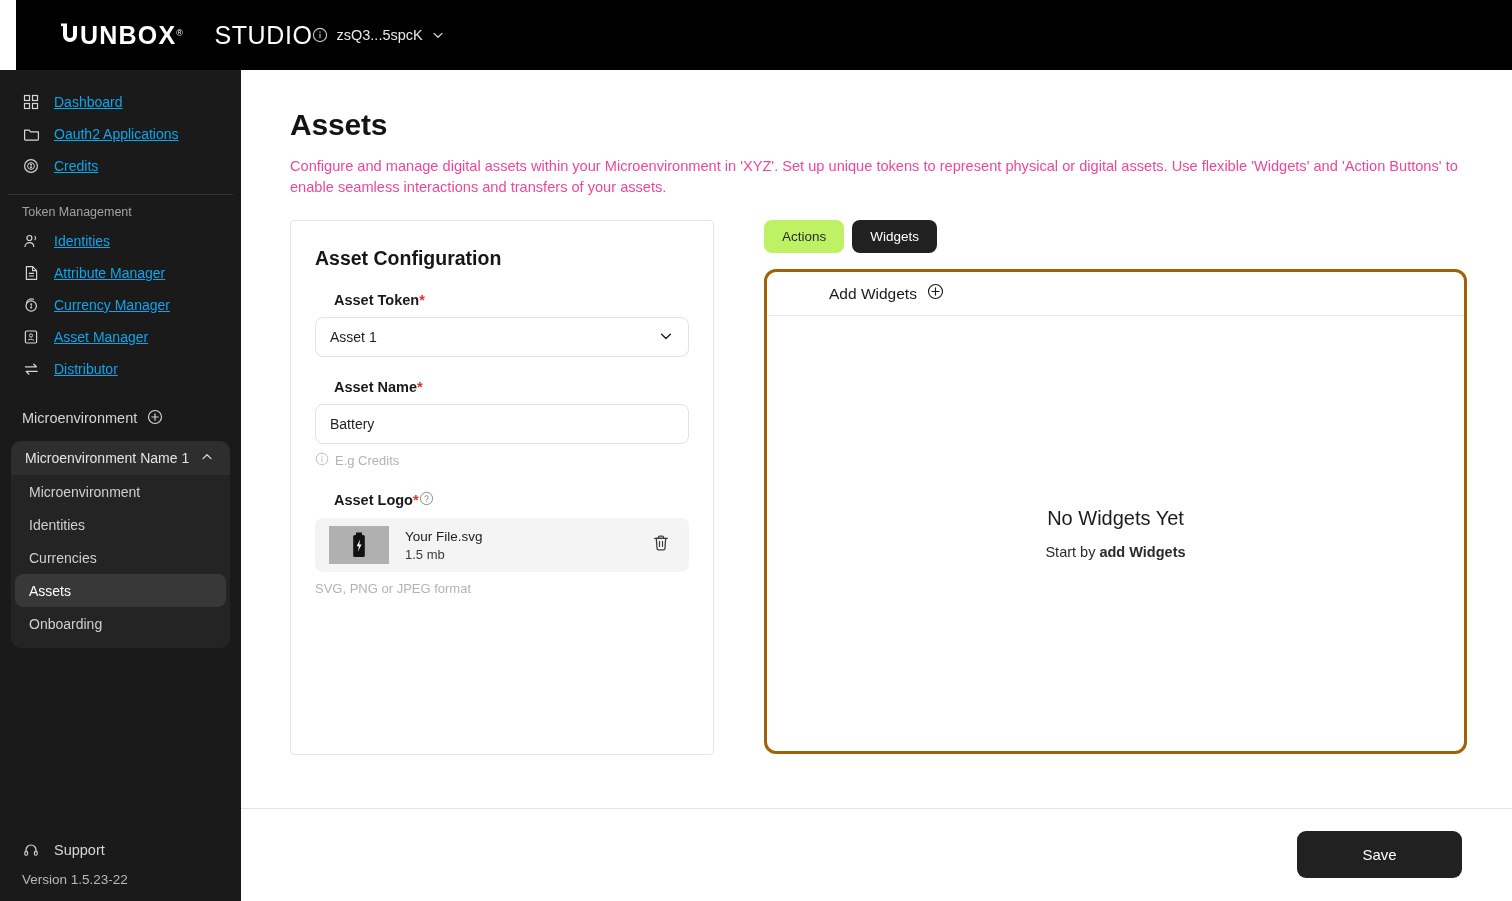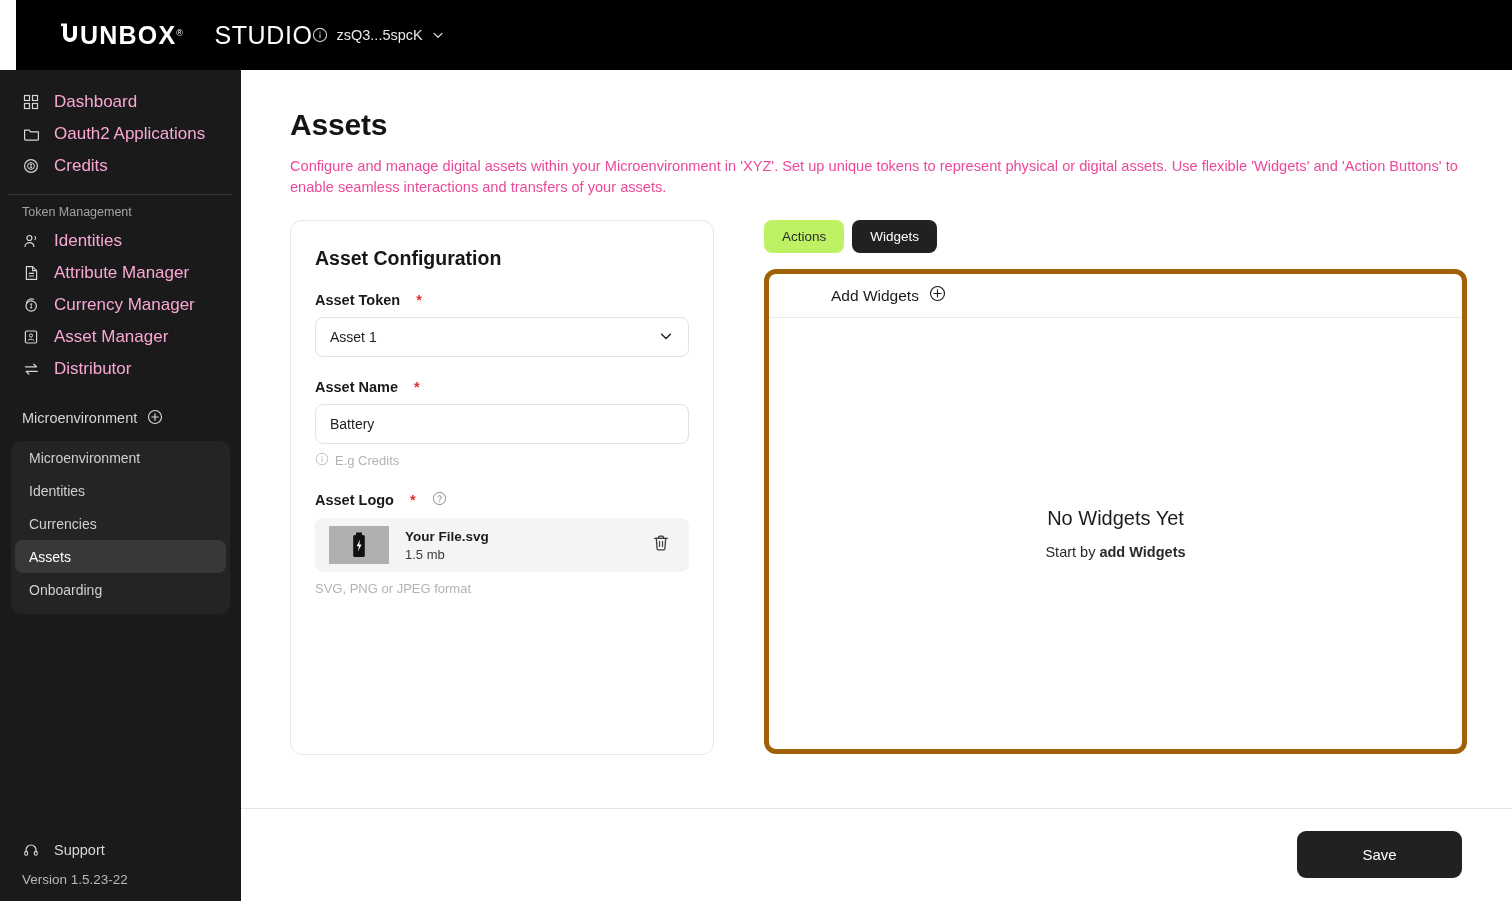--- a/index.html
+++ b/index.html
@@ -32,22 +32,22 @@
     position: absolute; top: 70px; left: 0;
     width: 241px; height: 831px;
     background: #1a1a1a;
     color: #d7d7d7;
     display: flex; flex-direction: column;
   }
   .nav-top { padding-top: 16px; }
   .nav-item {
     display: flex; align-items: center; gap: 14px;
     height: 32px; padding: 0 16px 0 22px;
-    font-size: 17px; color: #f9a8d4;
-    cursor: pointer; margin-bottom: 0;
+    font-size: 14px; color: #0ea5e9;
+    cursor: pointer; margin-bottom: 0; text-decoration: underline;
   }
   .nav-item + .nav-item { margin-top: 0; }
   .nav-list .nav-item { height: 32px; margin-bottom: 0; }
   .nav-icon { width: 18px; height: 18px; display: inline-flex; align-items: center; justify-content: center; flex: 0 0 18px; color: #d6d6d6; }
   .nav-divider { height: 1px; background: #343434; margin: 12px 8px 0 8px; }
   .nav-section-label { font-size: 12.5px; color: #a3a3a3; padding: 10px 22px 6px 22px; }
 
   
   .micro-head {
     display: flex; align-items: center; gap: 10px;
@@ -85,61 +85,61 @@
   }
   .page-head { padding: 38px 48px 0 49px; }
   .page-title { font-size: 30px; font-weight: 700; color: #141414; letter-spacing: -.2px; }
   .page-desc { margin-top: 14px; font-size: 14.6px; line-height: 21px; color: #ec4899; max-width: 1180px; }
 
   .content { display: flex; gap: 50px; padding: 22px 49px 0 49px; }
 
   
   .card {
     width: 452px; min-height: 535px;
-    border: 1px solid #e6e6e6; border-radius: 12px;
+    border: 1px solid #e6e6e6; border-radius: 4px;
     padding: 26px 24px 24px 24px; background: #fff;
   }
   .card-title { font-size: 19.5px; font-weight: 700; color: #161616; }
   .field { margin-top: 22px; }
-  .field-label { font-size: 14.5px; font-weight: 600; color: #1a1a1a; display: flex; align-items: center; gap: 16px; }
+  .field-label { font-size: 14.5px; font-weight: 600; color: #1a1a1a; display: flex; align-items: center; gap: 0; margin-left: 19px; }
   .req { color: #e03030; font-weight: 700; }
   .control {
     margin-top: 9px; height: 40px; width: 374px;
     border: 1px solid #e2e2e2; border-radius: 8px;
     display: flex; align-items: center; padding: 0 14px;
     font-size: 14px; color: #1e1e1e; background: #fff; cursor: pointer;
   }
   .control.input { cursor: text; }
   .control .val { flex: 1; }
   .hint { margin-top: 8px; font-size: 13px; color: #b3b3b3; display: flex; align-items: center; gap: 6px; }
   .file-row {
     margin-top: 9px; width: 374px; height: 54px;
     background: #f4f4f4; border-radius: 8px;
     display: flex; align-items: center; padding: 0 14px 0 14px; gap: 16px;
   }
   .thumb { width: 60px; height: 38px; background: #b0b0b0; display: flex; align-items: center; justify-content: center; flex: 0 0 60px; }
   .file-meta { flex: 1; }
-  .file-name { font-size: 13.5px; font-weight: 700; color: #1c1c1c; }
+  .file-name { font-size: 13.5px; font-weight: 400; color: #1c1c1c; }
   .file-size { font-size: 13px; color: #3b3b3b; margin-top: 3px; }
   .trash-btn { width: 28px; height: 28px; display: flex; align-items: center; justify-content: center; cursor: pointer; }
   .hint-plain { margin-top: 9px; font-size: 13px; color: #b3b3b3; }
 
   
   .right { flex: 1; }
   .tabs { display: flex; gap: 8px; }
   .tab {
     height: 33px; padding: 0 18px; border-radius: 8px;
     display: flex; align-items: center; justify-content: center;
     font-size: 13.5px; cursor: pointer;
   }
   .tab.inactive { background: #bef264; color: #2b2b2b; }
   .tab.active { background: #212121; color: #ffffff; }
   .widgets-panel {
     margin-top: 16px; width: 703px; height: 485px;
-    border: 5px solid #a16207; border-radius: 12px;
+    border: 3px solid #a16207; border-radius: 12px;
     display: flex; flex-direction: column; overflow: hidden; background: #fff;
   }
   .widgets-head {
     height: 44px; border-bottom: 1px solid #eaeaea;
     display: flex; align-items: center; padding-left: 62px; gap: 10px;
     font-size: 15.5px; color: #1b1b1b; cursor: pointer;
   }
   .widgets-body { flex: 1; display: flex; flex-direction: column; align-items: center; justify-content: center; gap: 14px; }
   .empty-title { font-size: 20px; color: #1c1c1c; }
   .empty-sub { font-size: 14.5px; color: #2a2a2a; }
@@ -290,20 +290,28 @@
       <span>Microenvironment</span>
       <span>
         <svg width="16" height="16" viewBox="0 0 16 16">
           <circle cx="8" cy="8" r="6.5" fill="none" stroke="#d6d6d6" stroke-width="1.15"></circle>
           <path d="M8 4.8 v6.4 M4.8 8 h6.4" stroke="#d6d6d6" stroke-width="1.15" stroke-linecap="round"></path>
         </svg>
       </span>
     </div>
 
     <div class="micro-panel">
+      <div class="micro-panel-head">
+        <span>Microenvironment Name 1</span>
+        <span>
+          <svg width="14" height="14" viewBox="0 0 14 14">
+            <path d="M3 8.6 L7 4.8 L11 8.6" fill="none" stroke="#d8d8d8" stroke-width="1.3" stroke-linecap="round" stroke-linejoin="round"></path>
+          </svg>
+        </span>
+      </div>
       <div class="micro-sub">
         <span>Microenvironment</span>
       </div>
       <div class="micro-sub">
         <span>Identities</span>
       </div>
       <div class="micro-sub">
         <span>Currencies</span>
       </div>
       <div class="micro-sub active">

